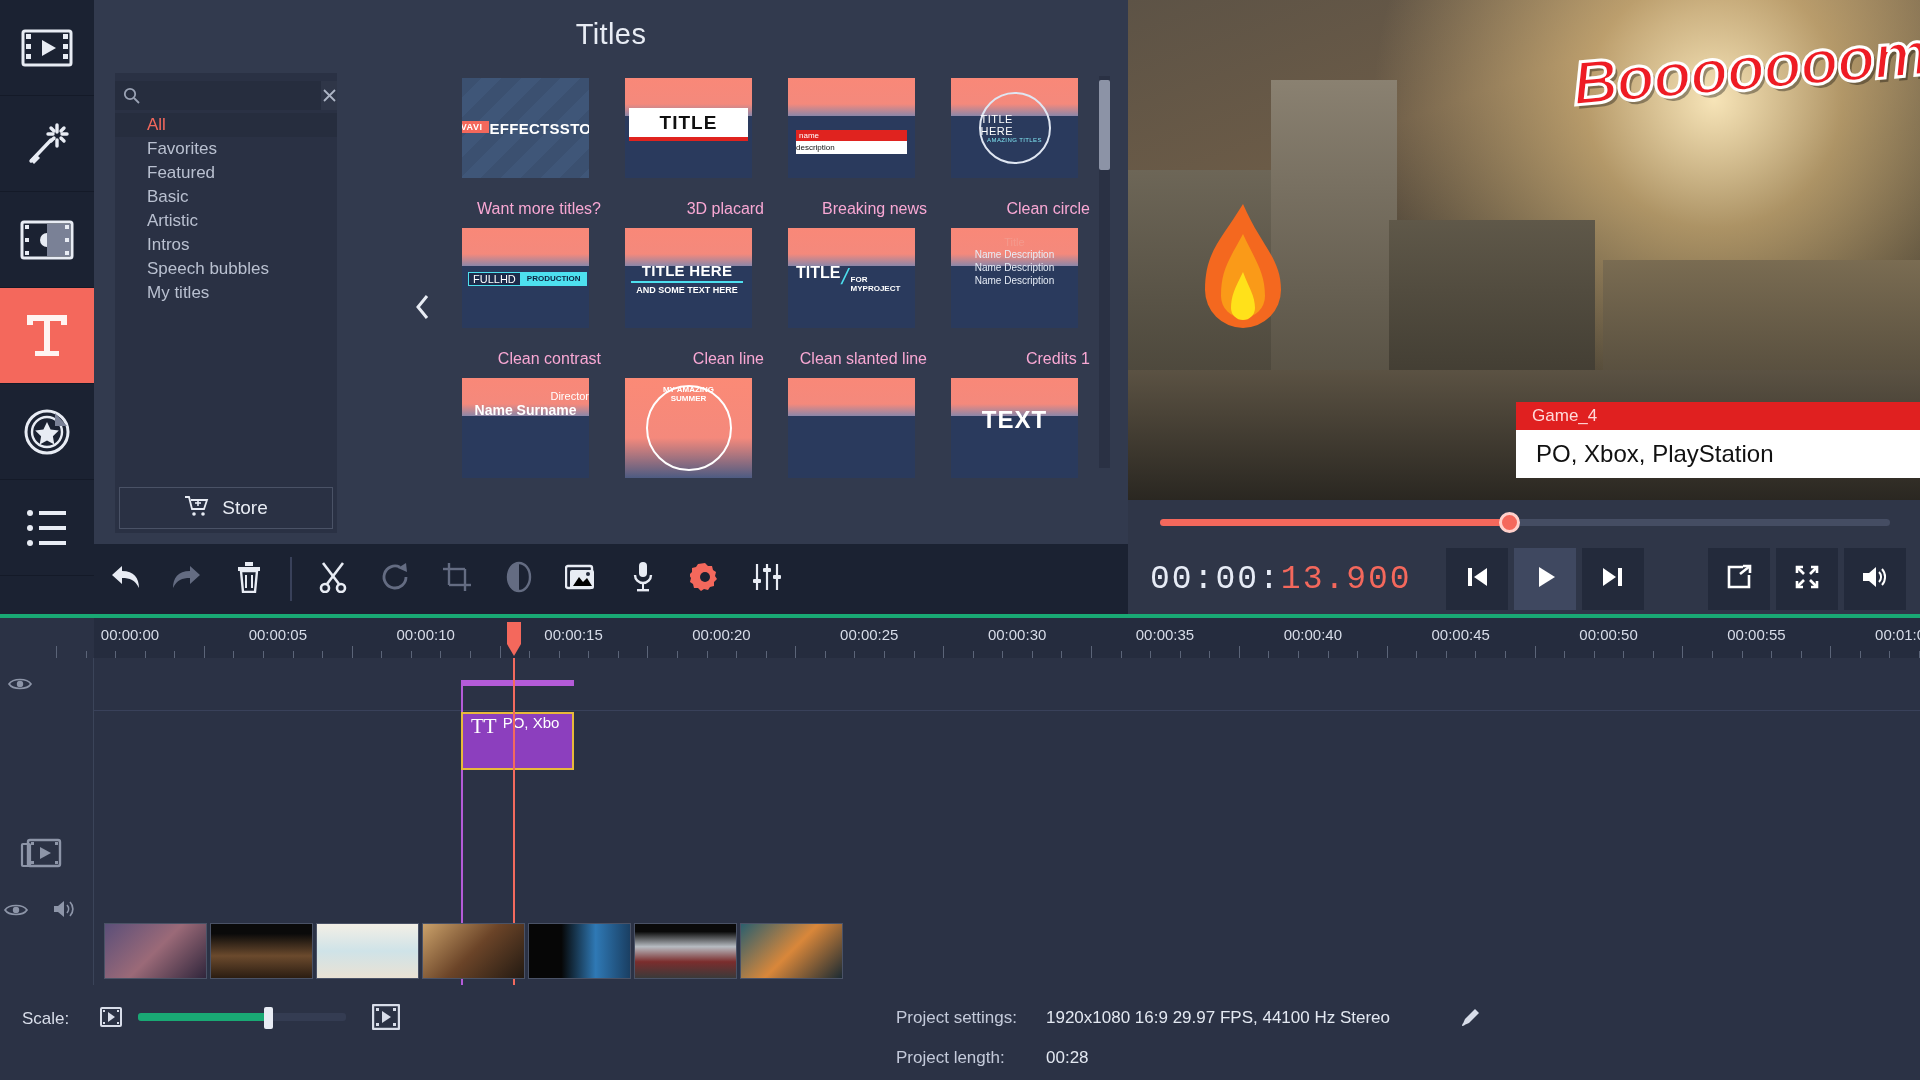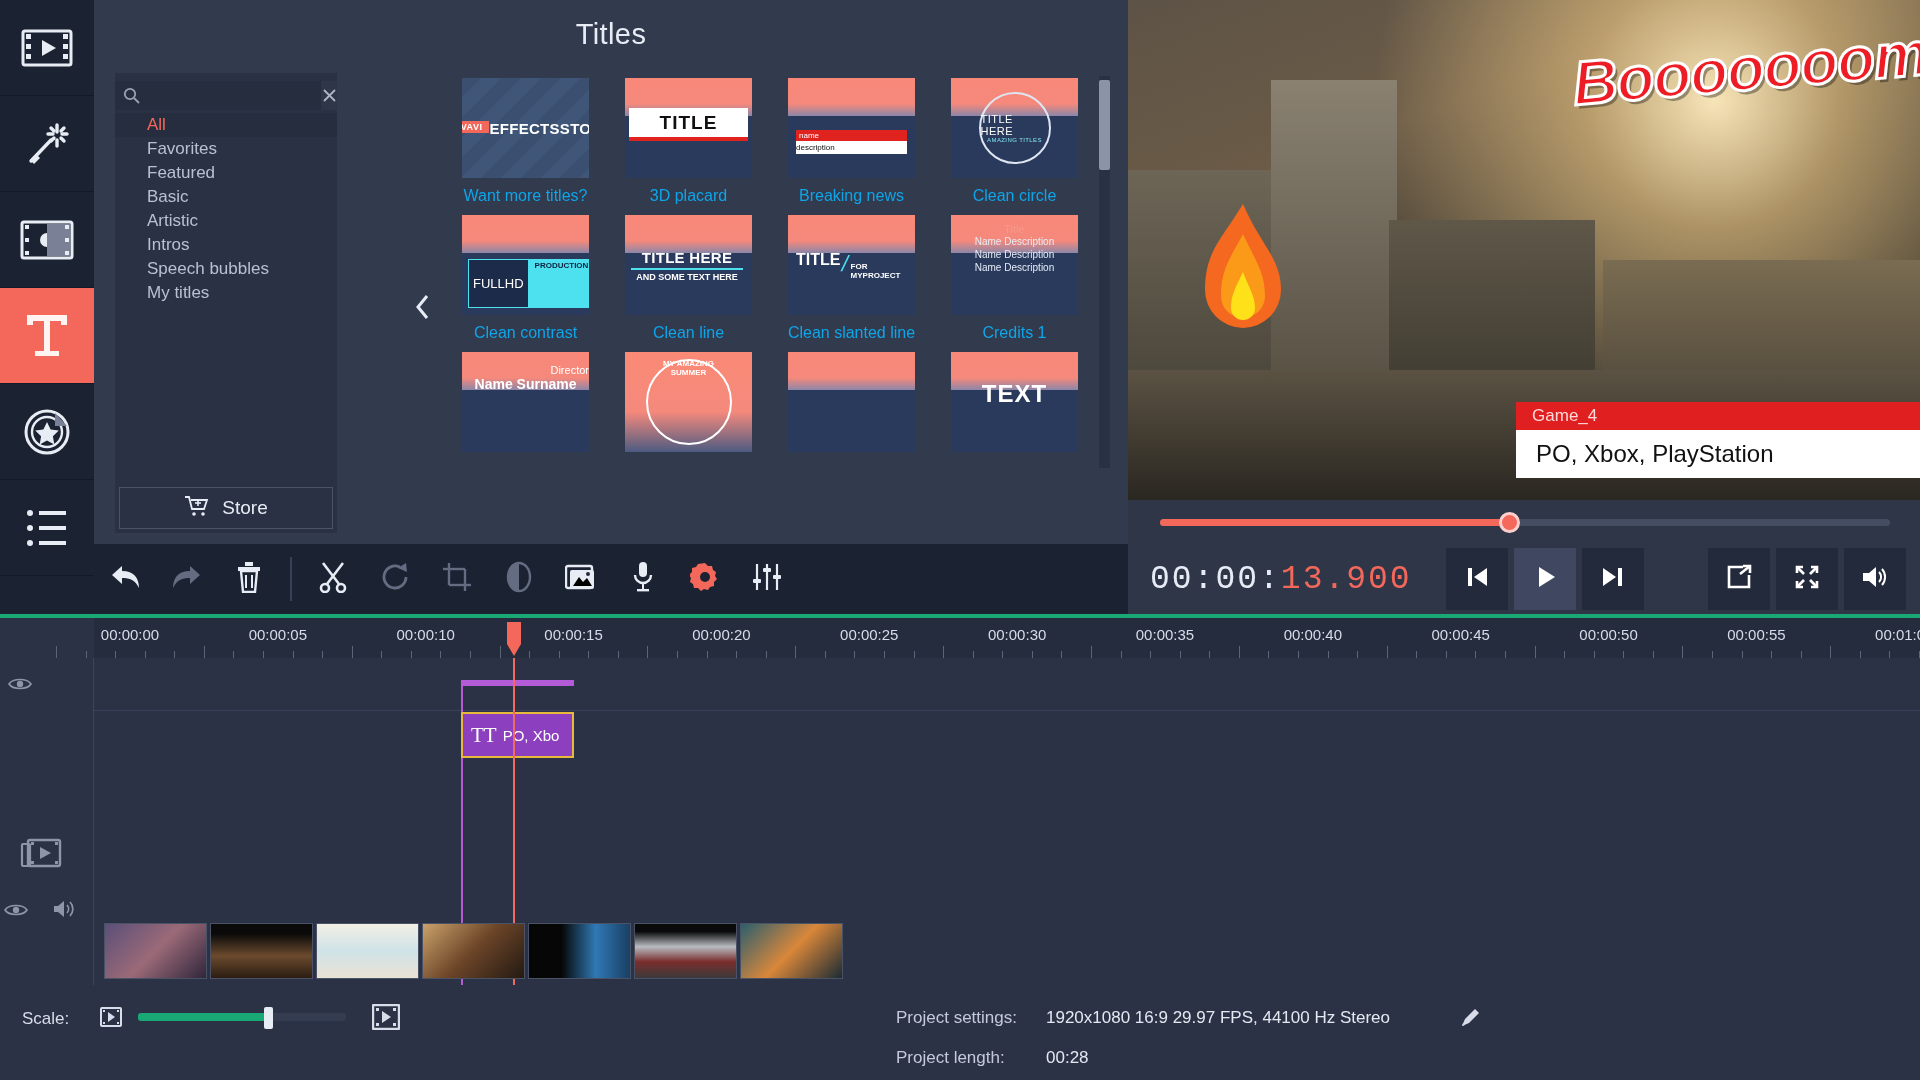--- a/index.html
+++ b/index.html
@@ -79,22 +79,22 @@
     overflow: hidden;
   }
   .grid { display: grid; grid-template-columns: repeat(4, 163px); }
   .cell { width: 163px; cursor: pointer; }
   .thumb {
     width: 127px; height: 100px; margin: 8px auto 0;
     background: linear-gradient(180deg,#f98878 0%,#f4897c 26%,#8b86a8 38%,#4d5b82 55%,#2d3f63 80%,#22304f 100%);
     position: relative; overflow: hidden;
   }
   .cell-label {
-    text-align: center; color: #0ea5e9; font-size: 16px; line-height: 22px;
-    margin-top: 7px; padding: 0 6px;
+    text-align: right; color: #f9a8d4; font-size: 16px; line-height: 22px;
+    margin-top: 20px; padding: 0 6px;
   }
   
   .mtn { position: absolute; left: 0; bottom: 0; width: 100%; height: 62%;
          background:
            radial-gradient(ellipse 60% 28px at 20% 100%, #2b3c60 60%, transparent 61%),
            radial-gradient(ellipse 60% 24px at 78% 100%, #33456c 60%, transparent 61%),
            linear-gradient(180deg,#4b5b82 0%, #263photo 0%, #22304f 100%);
          background-color:#2a3a5d; }
   .store-thumb {
     background: repeating-linear-gradient(135deg,#3b5070 0 14px,#3f5678 14px 28px);
@@ -109,21 +109,21 @@
   .t-white-bar b { font-size: 19px; color: #101010; letter-spacing: 1px; font-family:"Liberation Sans",sans-serif; }
   .t-news { position: absolute; left: 8px; top: 52px; width: 111px; }
   .t-news .n1 { background:#e0231f; color:#fff; font-size:8px; padding:1px 3px; }
   .t-news .n2 { background:#fff; color:#111; font-size:8px; padding:2px 0; }
   .t-circle { position:absolute; left:50%; top:50%; transform:translate(-50%,-50%);
               width:72px; height:72px; border:2px solid #dfe6f2; border-radius:50%;
               display:flex; flex-direction:column; align-items:center; justify-content:center; }
   .t-circle .c1 { color:#fff; font-size:11px; letter-spacing:.5px; }
   .t-circle .c2 { color:#7fe3f0; font-size:6px; letter-spacing:.4px; }
   .t-contrast { position:absolute; left:6px; top:44px; display:flex; }
-  .t-contrast .a { background:#1d2b4a; color:#fff; font-size:13px; padding:16px 4px; border:1px solid #4de0ef; }
+  .t-contrast .a { background:#1d2b4a; color:#fff; font-size:11px; padding:0 4px; border:1px solid #4de0ef; }
   .t-contrast .b { background:#4de0ef; color:#0d2240; font-size:8px; padding:2px 6px; font-weight:bold; }
   .t-line { position:absolute; left:6px; top:34px; width:112px; text-align:center; }
   .t-line .l1 { color:#fff; font-size:15px; font-weight:bold; letter-spacing:.3px; }
   .t-line .hr { height:2px; background:#4de0ef; margin:2px 0; }
   .t-line .l2 { color:#fff; font-size:9px; font-weight:bold; }
   .t-slant { position:absolute; left:8px; top:36px; display:flex; align-items:flex-start; }
   .t-slant .s1 { color:#fff; font-size:16px; font-weight:bold; }
   .t-slant .sl { color:#4de0ef; font-size:22px; transform: skewX(-12deg); margin:0 2px; }
   .t-slant .s2 { color:#fff; font-size:8px; font-weight:bold; margin-top:11px; }
   .t-credits { position:absolute; left:0; top:8px; width:100%; text-align:center; }
@@ -189,22 +189,22 @@
   #ruler { position:absolute; left:94px; top:4px; width:1826px; height:40px; background:#252c3e; }
   .tick-label { position:absolute; top:8px; color:#d7dce8; font-size:15px; transform:translateX(-50%); }
   .tick { position:absolute; bottom:0; width:1px; background:#5b6478; }
   .tick.major { height:12px; }
   .tick.minor { height:7px; }
   #tl-track-head { position:absolute; left:0; top:44px; width:94px; height:327px; background:#2b3245;
                    border-right:1px solid #3b4considered; border-right:1px solid #3b4459; }
   .head-icon { position:absolute; cursor:pointer; }
   #tl-body { position:absolute; left:94px; top:44px; width:1826px; height:327px; }
   #title-track-line { position:absolute; left:0; top:52px; width:1826px; height:1px; background:#39415a; }
-  #title-clip { position:absolute; left:367px; top:54px; width:113px; height:46px;
-                background:#8c3fbe; border:2px solid #e8b93a; display:flex; align-items:center;
+  #title-clip { position:absolute; left:367px; top:54px; width:113px; height:58px;
+                background:#8c3fbe; border:2px solid #e8b93a; display:flex; align-items:flex-start;
                 overflow:hidden; cursor:pointer; }
   #title-clip .tt { color:#fff; font-size:21px; margin-left:8px; font-family:"Liberation Serif", serif; }
   #title-clip .tlabel { color:#fff; font-size:15px; margin-left:6px; white-space:nowrap; }
   #clip-bar { position:absolute; left:367px; top:22px; width:113px; height:6px; background:#b45bd8; }
   #clip-vline { position:absolute; left:367px; top:22px; width:2px; height:306px; background:#b45bd8; }
   #playhead-line { position:absolute; left:419px; top:0; width:2px; height:327px; background:#f26a5e; }
   #filmstrip { position:absolute; left:0; bottom:6px; height:56px; display:flex; gap:3px; padding-left:10px; }
   .film { width:103px; height:56px; border:1px solid #4a5странный; border:1px solid #4a5266; background:#101010; }
 
   

